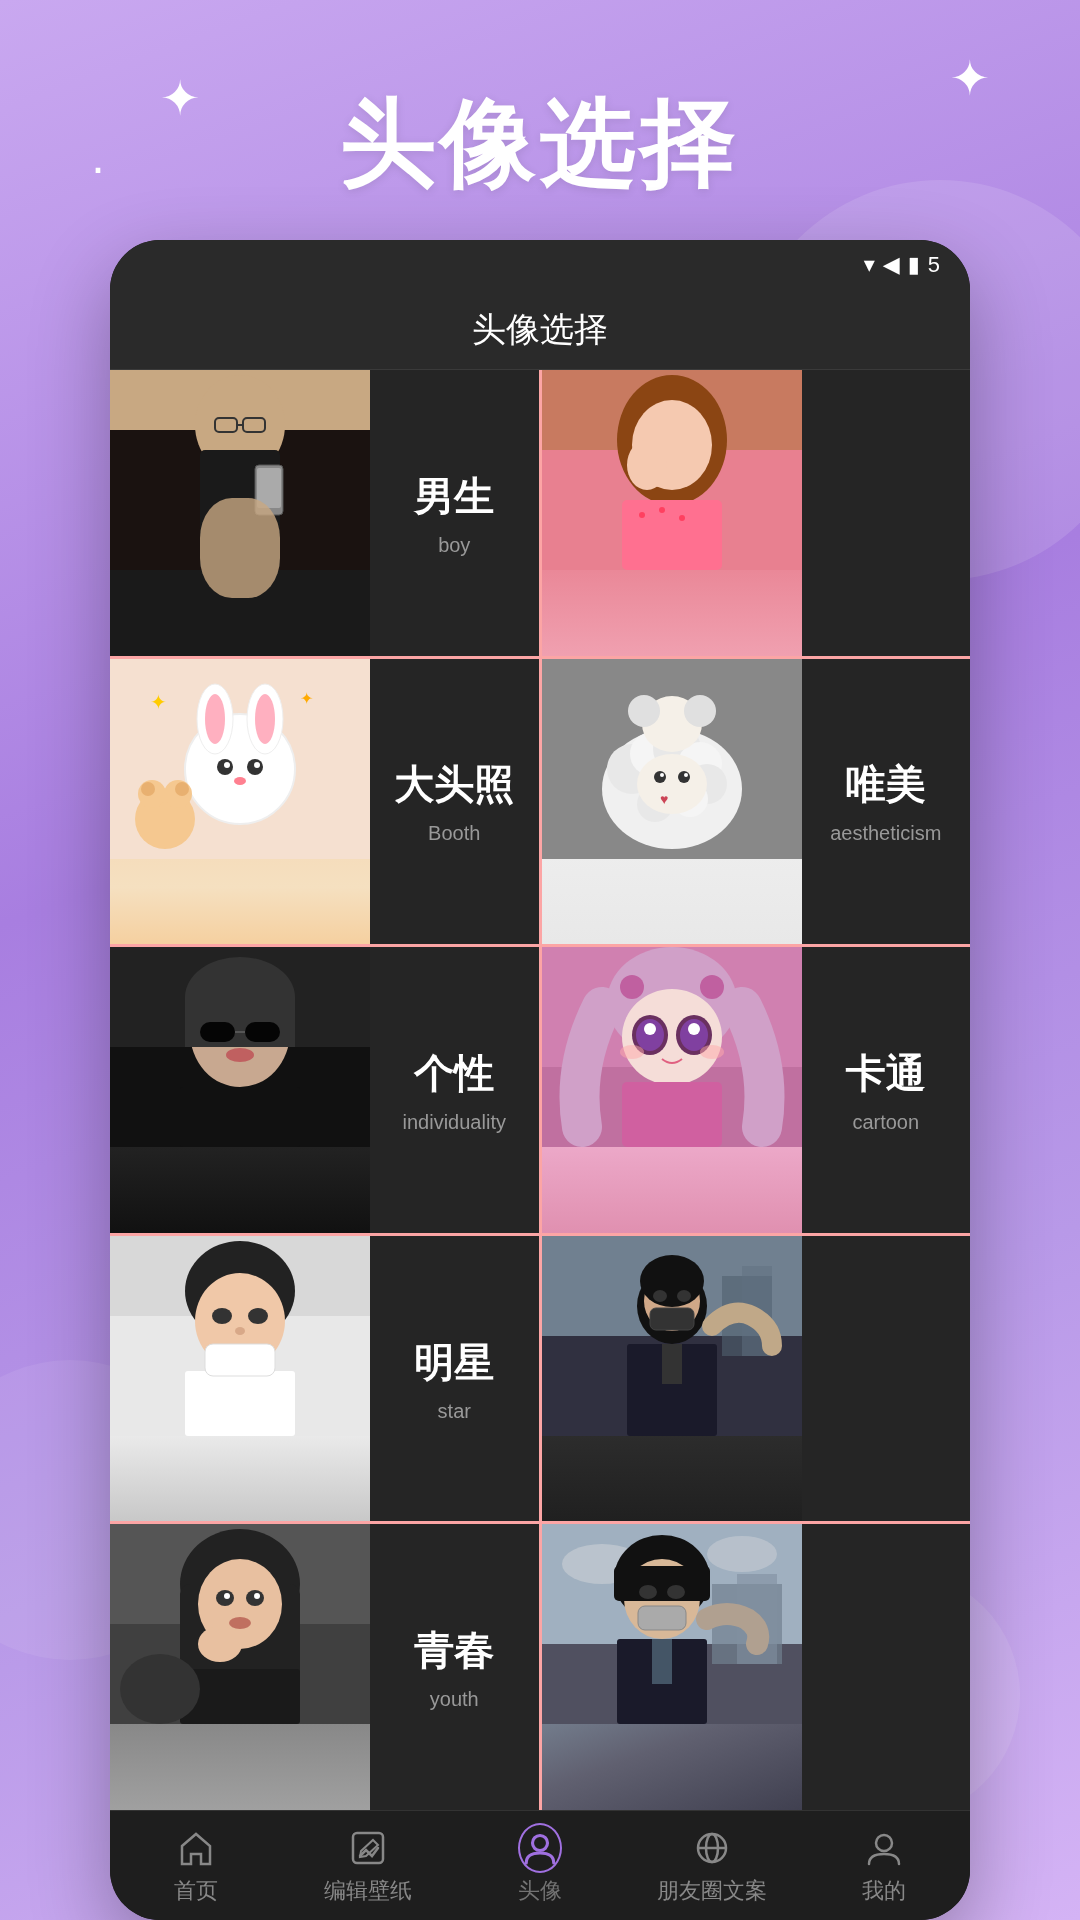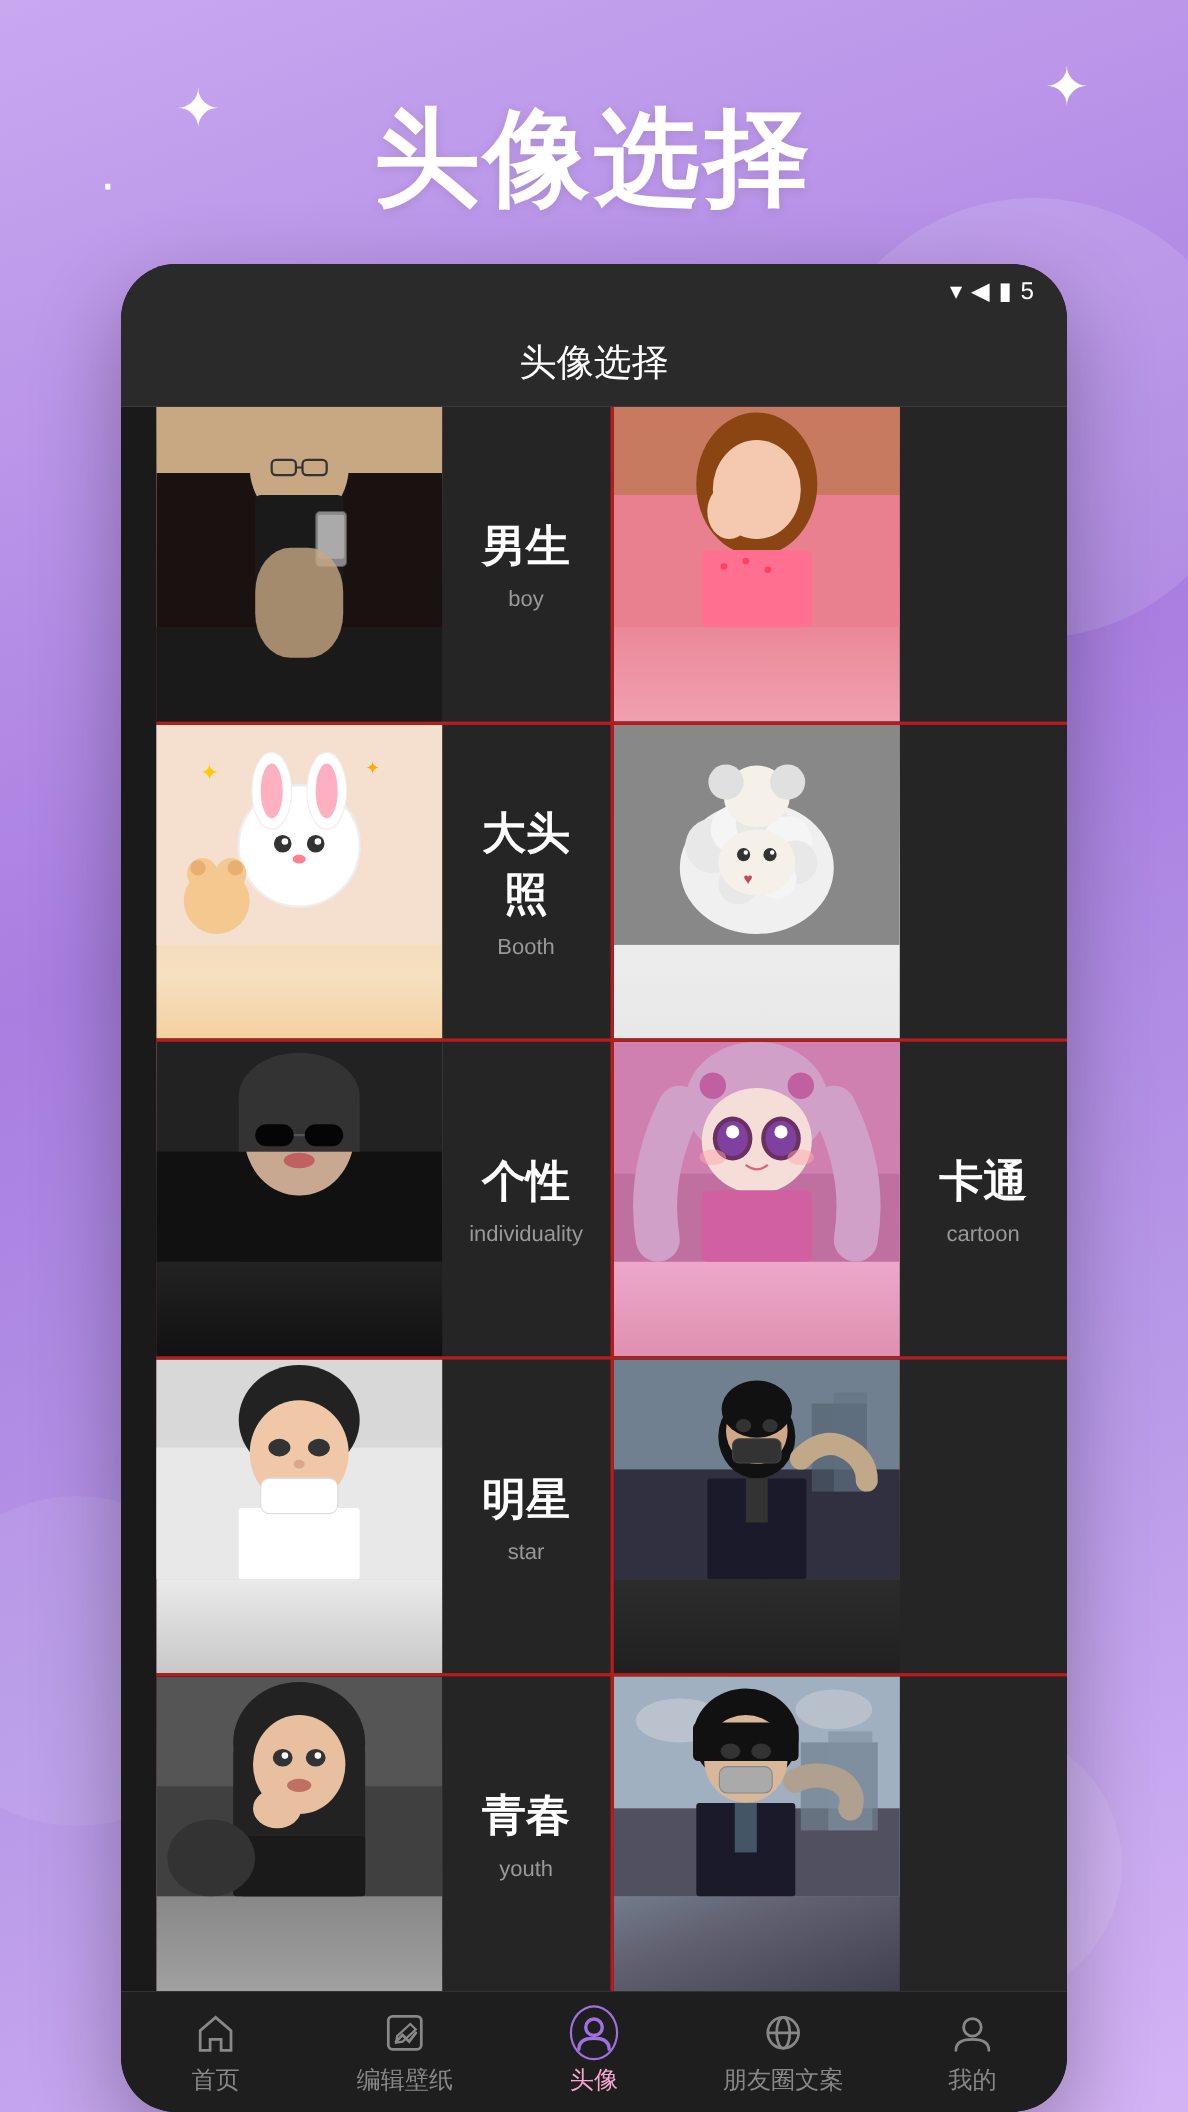--- a/index.html
+++ b/index.html
@@ -122,23 +122,22 @@
       font-weight: 500;
     }
 
     
     .content-grid {
       flex: 1;
       display: grid;
       grid-template-columns: 1fr 1fr;
       grid-template-rows: repeat(5, 1fr);
       gap: 3px;
-      background: #b91c1c;
+      background: #fca5a5;
       overflow: hidden;
-      margin-left: 32px;
     }
 
     .grid-cell {
       background: #252525;
       display: flex;
       align-items: center;
       position: relative;
       overflow: hidden;
       cursor: pointer;
       min-height: 200px;
@@ -430,20 +429,24 @@
           <circle cx="144" cy="116" r="2" fill="white"></circle>
 
           <text x="118" y="145" fill="#cc4455" font-size="14">♥</text>
 
           <ellipse cx="130" cy="65" rx="30" ry="28" fill="#f5f0e8"></ellipse>
 
           <circle cx="102" cy="52" r="16" fill="#e0e0e0"></circle>
           <circle cx="158" cy="52" r="16" fill="#e0e0e0"></circle>
         </svg>
       </div>
+      <div class="cell-text">
+        <span class="cell-title-zh">唯美</span>
+        <span class="cell-title-en">aestheticism</span>
+      </div>
     </div>
 
     <div class="grid-cell">
       <div class="img-placeholder img-individuality">
         <svg width="260" height="200" viewBox="0 0 260 200" style="position:absolute;top:0;left:0">
           <rect width="260" height="200" fill="#222"></rect>
 
           <rect y="100" width="260" height="100" fill="#111"></rect>
 
           <ellipse cx="130" cy="85" rx="50" ry="55" fill="#c8a890"></ellipse>
@@ -654,21 +657,21 @@
 
     <div class="nav-item active">
       <div class="nav-icon">
         <div class="nav-center-circle">
           <svg viewBox="0 0 32 32" width="32" height="32" fill="none">
             <circle cx="16" cy="12" r="6" stroke="#a070e0" stroke-width="2.5"></circle>
             <path d="M5,28 Q5,20 16,20 Q27,20 27,28" stroke="#a070e0" stroke-width="2.5" stroke-linecap="round"></path>
           </svg>
         </div>
       </div>
-      <span class="nav-label" style="color:#f9a8d4">头像</span>
+      <span class="nav-label" style="color:#737373">头像</span>
     </div>
 
     <div class="nav-item">
       <div class="nav-icon">
         <svg viewBox="0 0 40 40" fill="none">
           <circle cx="20" cy="20" r="14" stroke="#888" stroke-width="2.5"></circle>
           <ellipse cx="20" cy="20" rx="6" ry="14" stroke="#888" stroke-width="2.5"></ellipse>
           <line x1="6" y1="20" x2="34" y2="20" stroke="#888" stroke-width="2.5"></line>
         </svg>
       </div>

